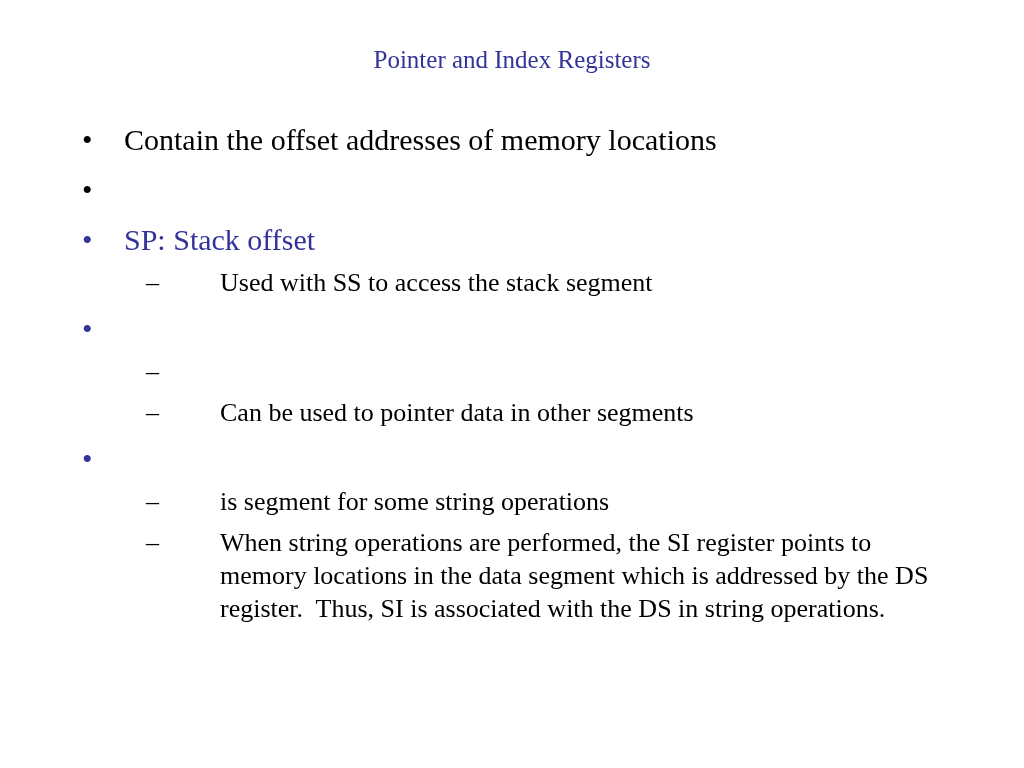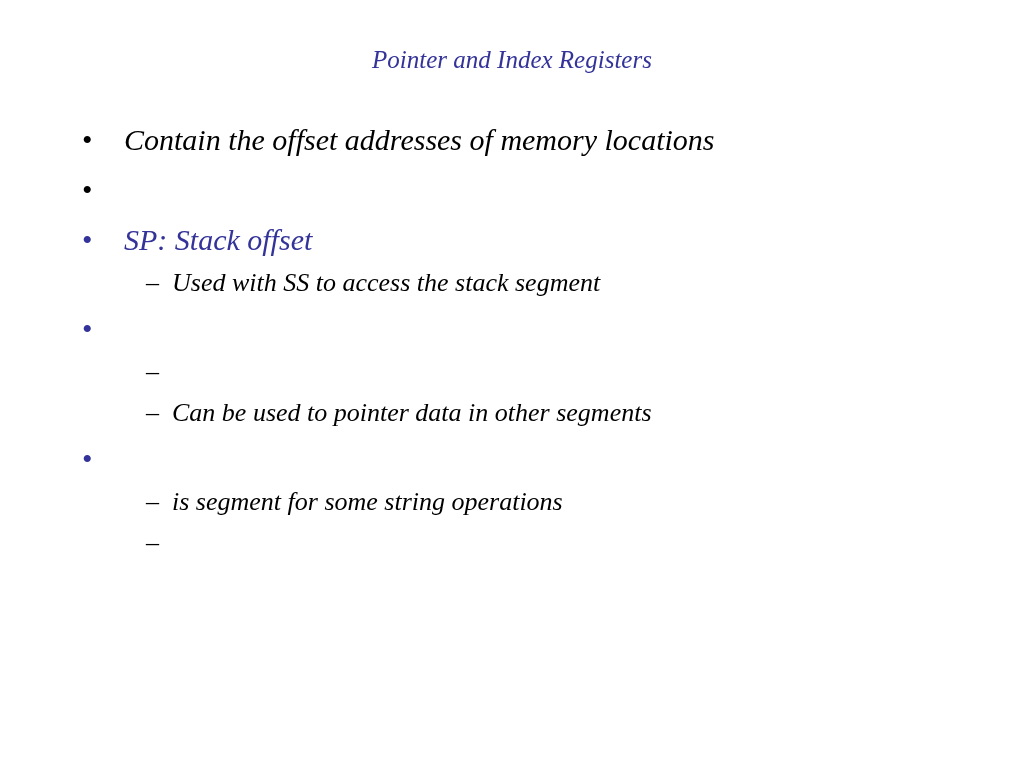--- a/index.html
+++ b/index.html
@@ -37,28 +37,28 @@
   .item.l2 {
     font-size: 26px;
     line-height: 33px;
     padding-left: 146px;
     margin-top: 6px;
   }
   .item.l2 .glyph { flex: 0 0 26px; width: 26px; }
   .item.l2 + .item.l2 { margin-top: 8px; }
   .content .item:first-child { margin-top: 0; }
   .content .item:last-child { margin-top: 12px; }
-  .item .text { white-space: pre-wrap; font-style: italic; }
-  .item.l2 .text { max-width: 733px; }
+  .item .text { white-space: pre-wrap; }
+  .item.l2 .text { max-width: 733px; margin-left: 48px; }
 </style>
 </head>
 <body>
 
 <div class="slide">
-  <div class="slide-title" style="color: rgb(51, 51, 153); font-style: italic;">Pointer and Index Registers</div>
+  <div class="slide-title" style="color: rgb(51, 51, 153);">Pointer and Index Registers</div>
 
   <div class="content" id="bullet-list">
       <div class="item l1" style="color: rgb(0, 0, 0);">
     <span class="glyph">•</span>
     <span class="text">Contain the offset addresses of memory locations</span>
   </div>
       <div class="item l1" style="color: rgb(0, 0, 0);">
     <span class="glyph">•</span>
   </div>
       <div class="item l1" style="color: rgb(51, 51, 153);">
@@ -81,15 +81,16 @@
   </div>
       <div class="item l1" style="color: rgb(51, 51, 153);">
     <span class="glyph">•</span>
   </div>
       <div class="item l2" style="color: rgb(0, 0, 0);">
     <span class="glyph">–</span>
     <span class="text">is segment for some string operations</span>
   </div>
       <div class="item l2" style="color: rgb(0, 0, 0);">
     <span class="glyph">–</span>
+    <span class="text">When string operations are performed, the SI register points to memory locations in the data segment which is addressed by the DS register.  Thus, SI is associated with the DS in string operations.</span>
   </div>
     </div>
 </div>
 
 </body></html>

